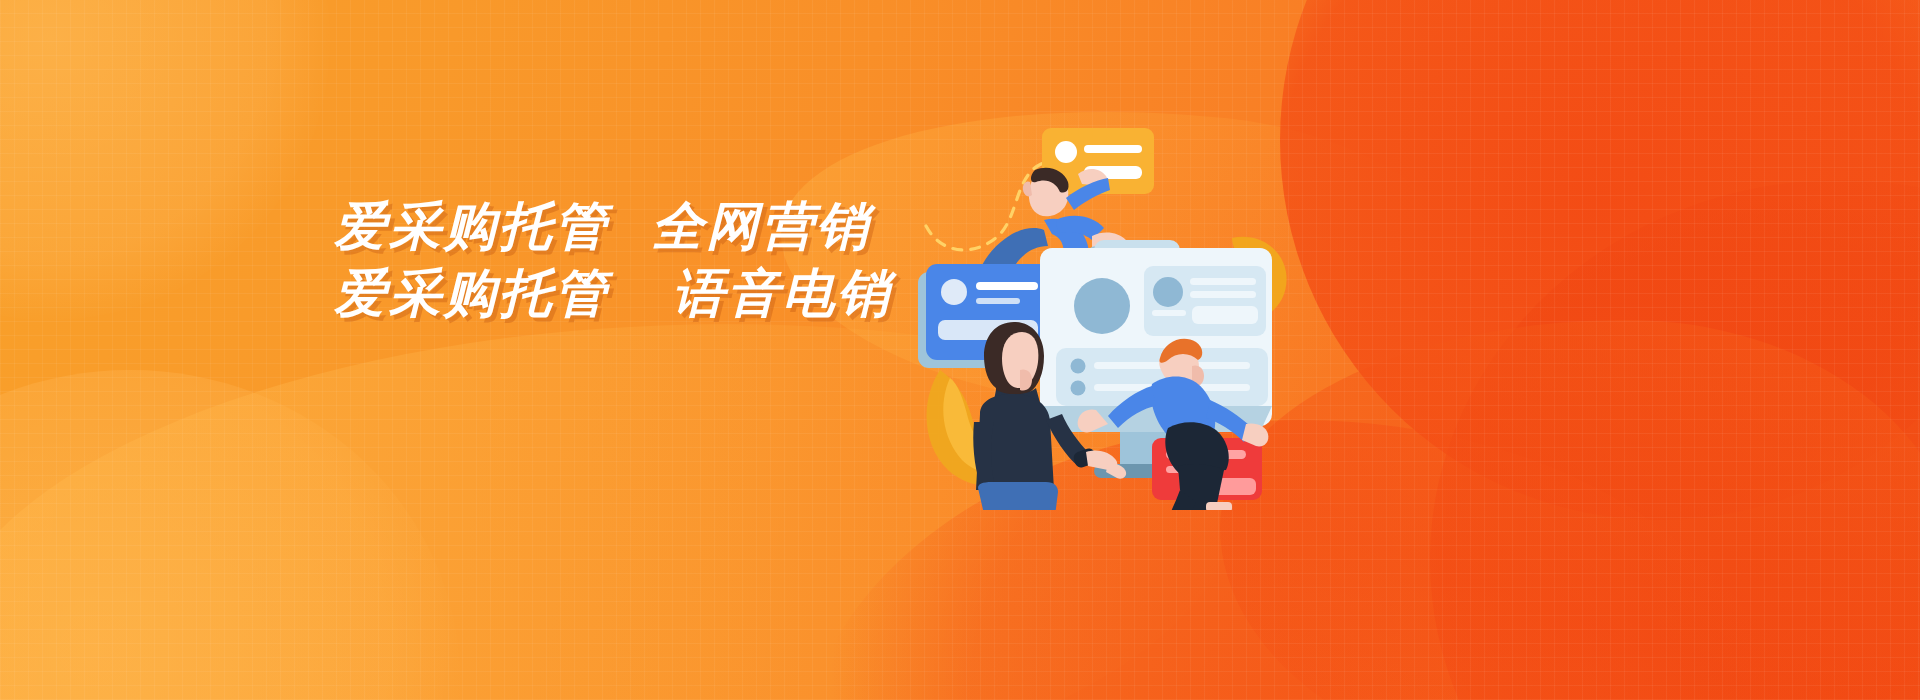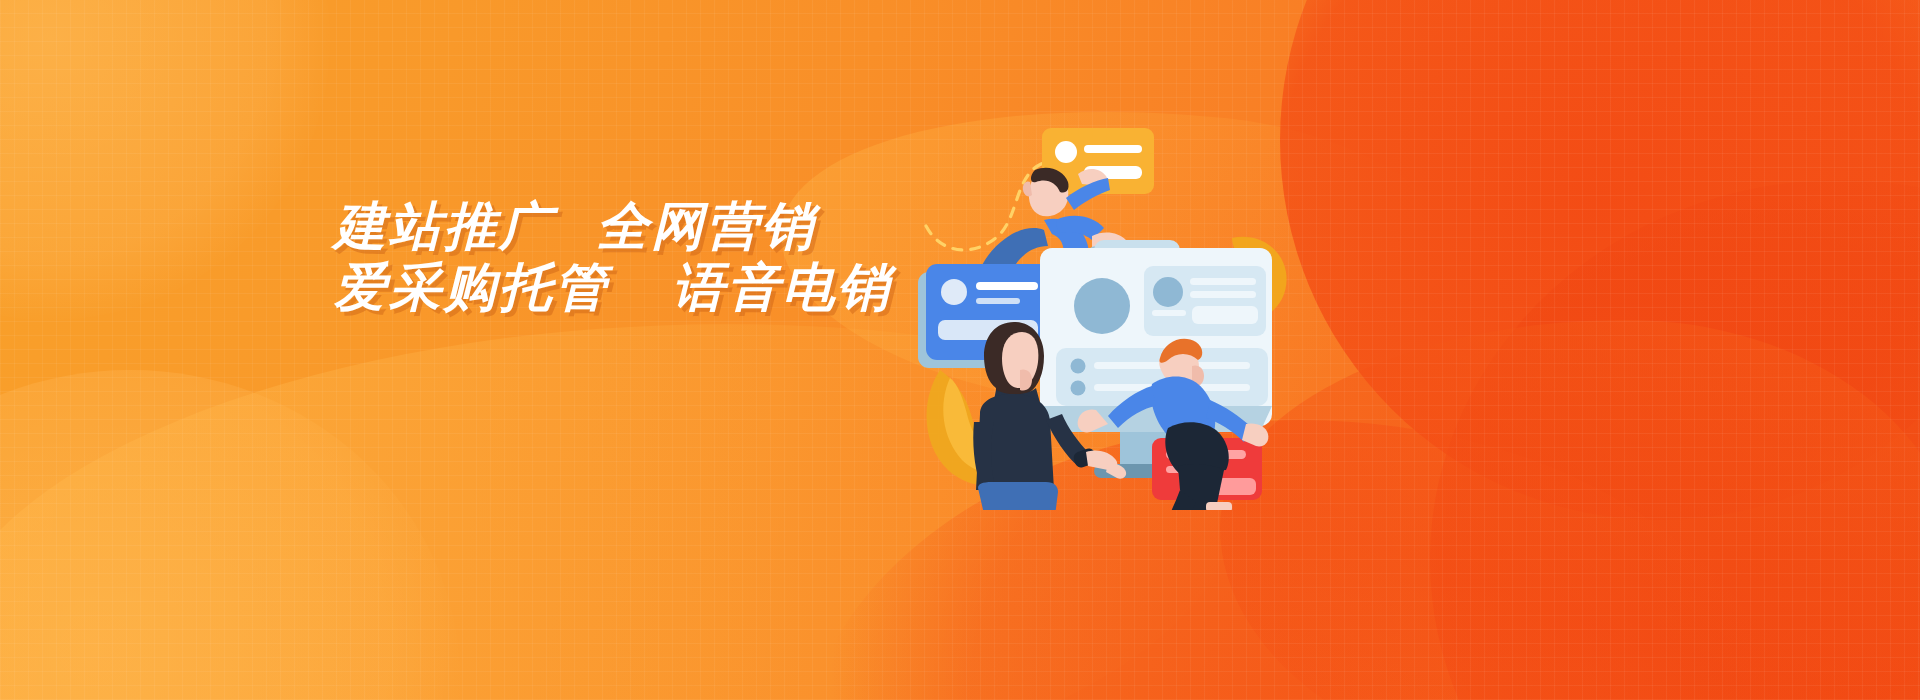--- a/index.html
+++ b/index.html
@@ -91,21 +91,21 @@
     font-size: 52px;
     font-weight: bold;
     font-style: italic;
     color: #ffffff;
     letter-spacing: 3px;
     line-height: 1.17;
     white-space: pre;
     text-shadow: 4px 4px 0 rgba(200,92,20,.42);
     font-family: "DejaVu Sans", "Liberation Sans", sans-serif;
   }
-  .headline.l2 { }
+  .headline.l2 { margin-top: 6px; }
 
   .ribbon-wrap { position: relative; margin-top: 26px; height: 44px; }
   .ribbon {
     position: absolute; left: 0; top: 0;
     height: 44px;
     background: #f4491b;
     display: flex; align-items: center;
     padding: 0 40px 0 26px;
     clip-path: polygon(0 0, 100% 0, calc(100% - 22px) 50%, 100% 100%, 0 100%);
   }
@@ -130,21 +130,21 @@
   <div class="blob blob-bl"></div>
   <div class="wave-amber"></div>
   <div class="wave-amber2"></div>
   <div class="blob blob-red-r"></div>
   <div class="blob blob-red-r2"></div>
   <div class="blob blob-red-b"></div>
   <div class="wave-deep"></div>
   <div class="grid-tex"></div>
 
   <div id="copy">
-    <div class="headline l1">建站推广  全网营销</div>
+    <div class="headline l1">爱采购托管  全网营销</div>
     <div class="headline l2">爱采购托管   语音电销</div>
 
   </div>
 
   <div id="art">
     <svg width="420" height="440" viewBox="0 0 420 440" xmlns="http://www.w3.org/2000/svg">
 
       <g opacity="0.95">
         <path d="M60 300 C40 330 42 375 68 400 C92 422 128 420 140 398 C118 392 98 372 92 348 C86 324 72 308 60 300 Z" fill="#f0a81f"></path>
         <path d="M70 308 C58 334 62 368 82 390 C98 406 120 406 128 394 C110 388 94 370 88 348 C83 328 78 314 70 308 Z" fill="#f9bd3a"></path>

